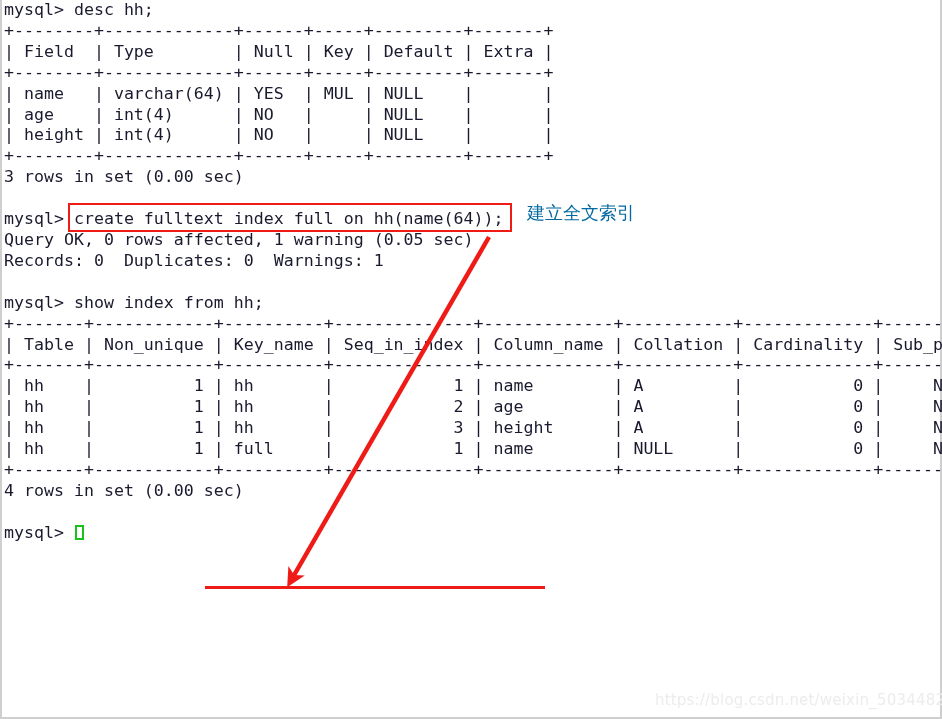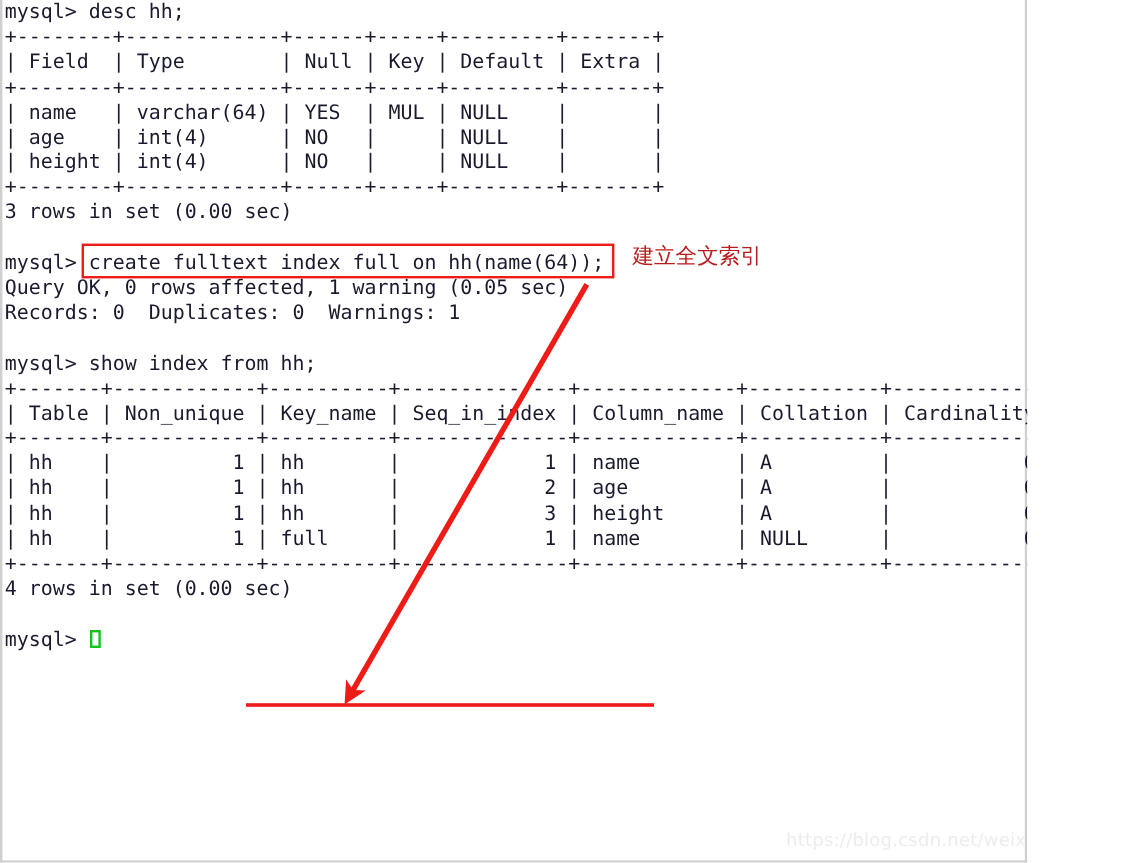--- a/index.html
+++ b/index.html
@@ -9,21 +9,21 @@
     background: #ffffff;
   }
   body {
     width: 942px;
     height: 719px;
     font-family: "DejaVu Sans Mono", "Liberation Mono", monospace;
   }
 
   #screen {
     position: relative;
-    width: 856px;
+    width: 942px;
     height: 719px;
     overflow: hidden;
     background: #ffffff;
   }
 
   
   .edge-left {
     position: absolute;
     left: 0; top: 0;
     width: 2px; height: 719px;
@@ -79,21 +79,21 @@
     height: 29px;
     border: 2px solid #ef1b17;
     box-sizing: border-box;
     background: transparent;
   }
 
   .ann-label {
     position: absolute;
     left: 527px;
     top: 201px;
-    color: #b91c1c;
+    color: #0369a1;
     font-family: Liberation Serif, serif;
     font-size: 18px;
     line-height: 24px;
     white-space: nowrap;
     letter-spacing: 0px;
     text-align: right;
   }
 
   .ann-underline {
     position: absolute;

